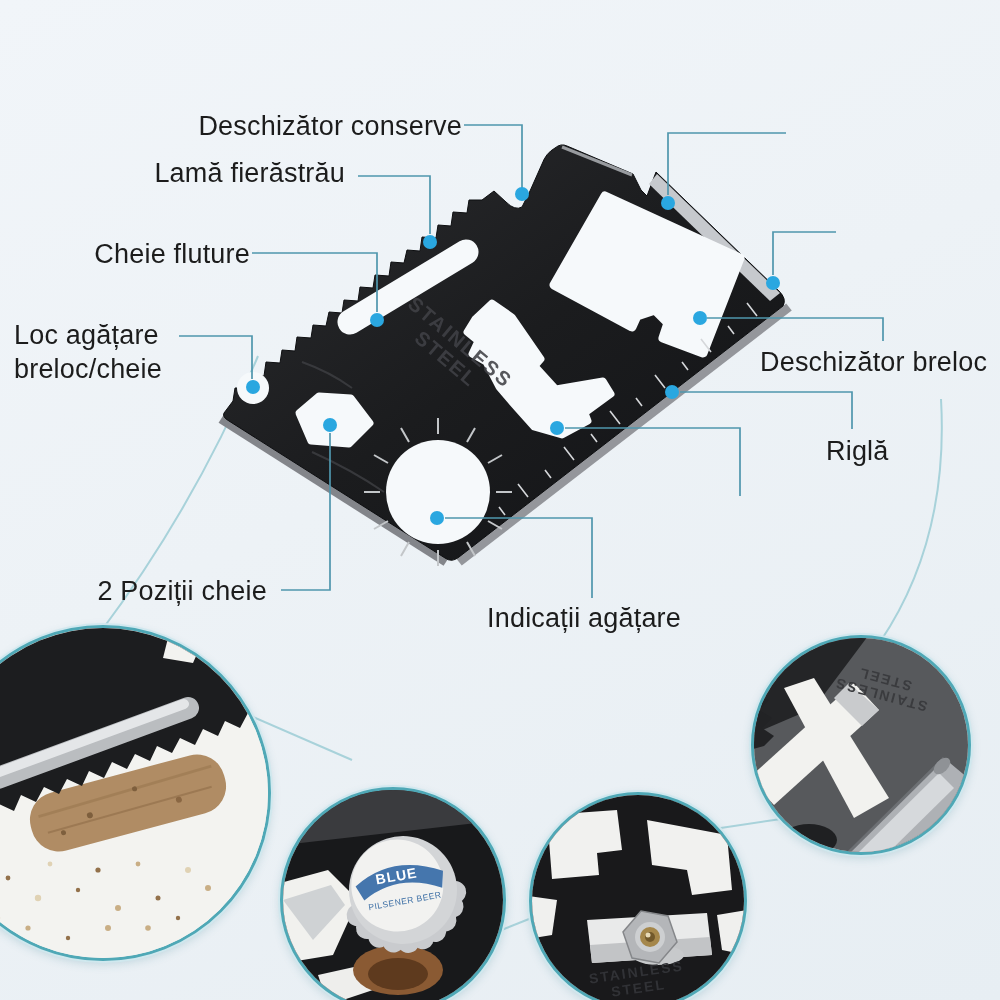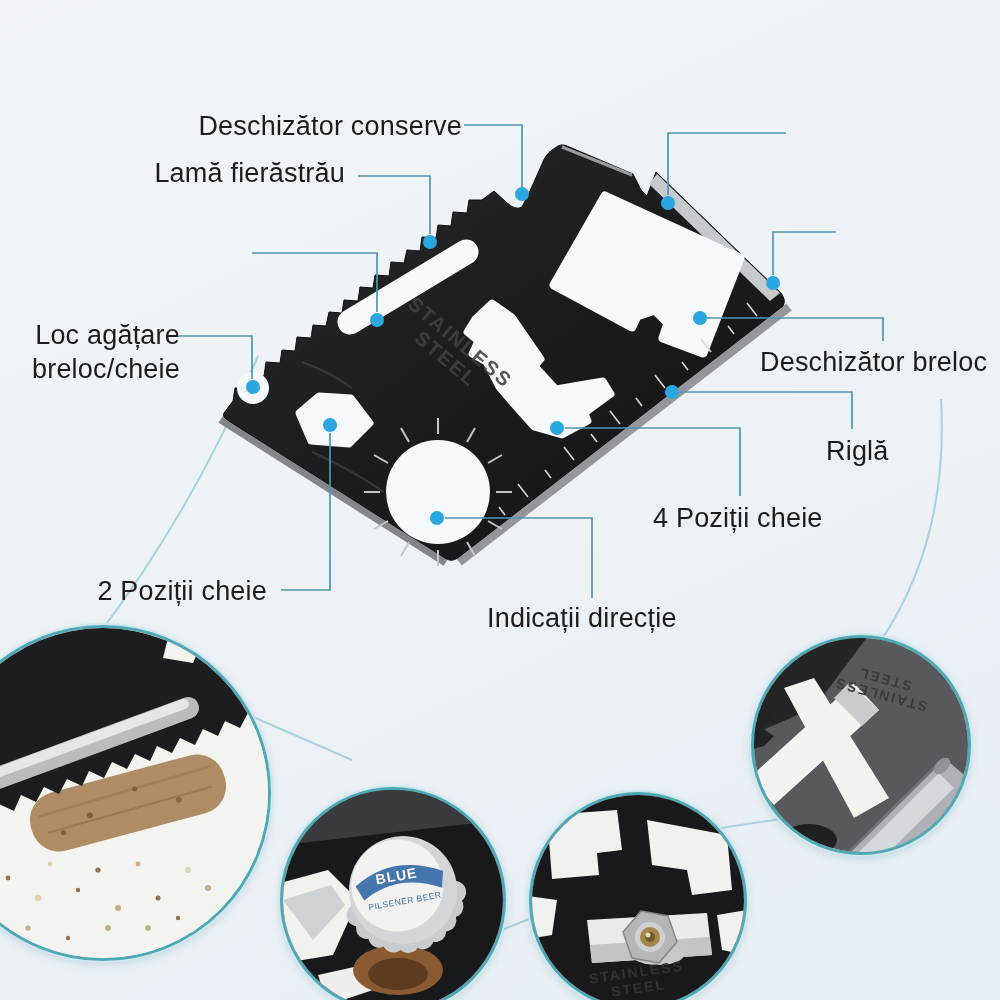--- a/index.html
+++ b/index.html
@@ -4,21 +4,21 @@
 <style>
   html,body{margin:0;padding:0;}
   body{width:1000px;height:1000px;overflow:hidden;
        font-family:"Liberation Sans","DejaVu Sans",sans-serif;}
   .stage{position:relative;width:1000px;height:1000px;
          background:linear-gradient(155deg,#f1f5f9 0%,#edf2f6 45%,#e7eef3 100%);
          overflow:hidden;}
   svg.art{position:absolute;left:0;top:0;z-index:1;}
   .callout{position:absolute;z-index:3;font-size:27px;color:#1c1c1c;
            white-space:nowrap;line-height:34px;letter-spacing:.2px;}
-  .callout.center{text-align:right;}
+  .callout.center{text-align:left;}
   .detail{position:absolute;z-index:2;border-radius:50%;
           border:3px solid #4fa8b6;overflow:hidden;
           box-shadow:0 0 0 2px rgba(208,232,238,.95),0 3px 10px rgba(60,130,150,.25);
           background:#f3f3f0;}
   .detail svg{display:block;}
 </style>
 </head>
 <body>
 
 <div class="stage">
@@ -106,29 +106,29 @@
       <circle cx="700" cy="318" r="7"></circle>
       <circle cx="672" cy="392" r="7"></circle>
       <circle cx="557" cy="428" r="7"></circle>
       <circle cx="330" cy="425" r="7"></circle>
       <circle cx="437" cy="518" r="7"></circle>
     </g>
   </svg>
 
   <div class="callout" style="right:538px;top:109px">Deschizător conserve</div>
   <div class="callout" style="right:655px;top:156px">Lamă fierăstrău</div>
+  <div class="callout" style="right:750px;top:237px">Cheie fluture</div>
   <div class="callout center" style="left:14px;top:318px;width:166px">
     <span>Loc agățare</span><br>
     <span>breloc/cheie</span>
   </div>
   <div class="callout" style="left:760px;top:345px">Deschizător breloc</div>
   <div class="callout" style="left:826px;top:434px">Riglă</div>
-  <div class="callout" style="left:653px;top:501px">4 Poziții cheie</div>
   <div class="callout" style="right:733px;top:574px">2 Poziții cheie</div>
-  <div class="callout" style="left:487px;top:601px">Indicații direcție</div>
+  <div class="callout" style="left:487px;top:601px">Indicații agățare</div>
 
   <div class="detail" style="left:-65px;top:625px;width:330px;height:330px">
     <svg width="330" height="330" viewBox="0 0 330 330">
       <rect width="330" height="330" fill="#f3f3f0"></rect>
       <g>
         <circle cx="40" cy="230" r="3" fill="#c9ae85"></circle>
           <circle cx="70" cy="250" r="2.4" fill="#93714b"></circle>
         <circle cx="100" cy="270" r="3.2" fill="#e0d2b4"></circle>
           <circle cx="140" cy="262" r="2.2" fill="#93714b"></circle>
         <circle cx="180" cy="280" r="3" fill="#c9ae85"></circle>

